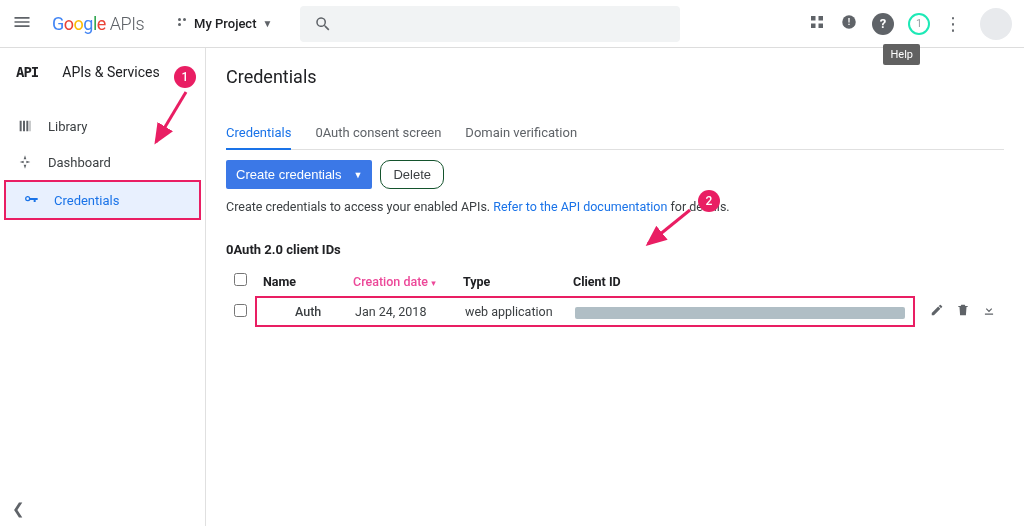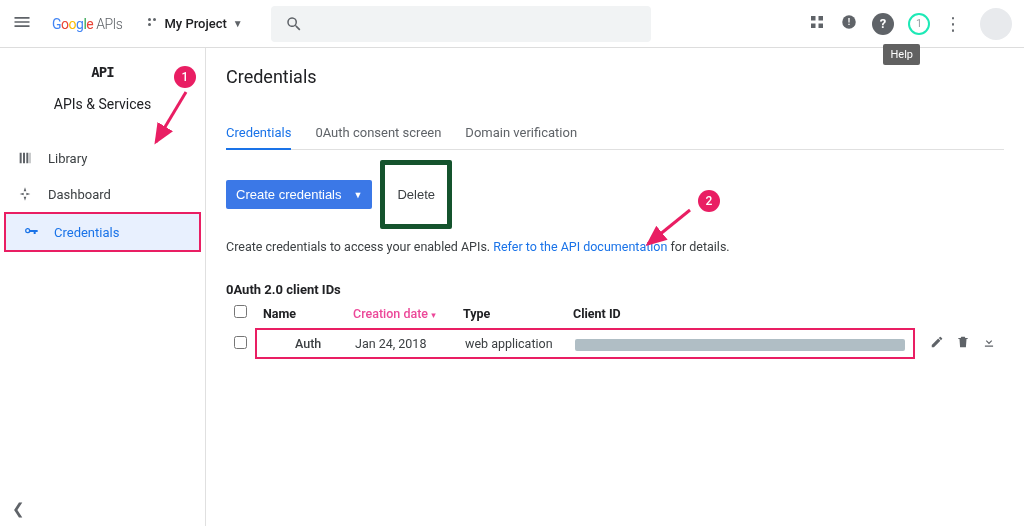--- a/index.html
+++ b/index.html
@@ -1,21 +1,21 @@
 <!DOCTYPE html>
 <html><head>
   <meta charset="utf-8">
   <style>
     * { margin: 0; padding: 0; box-sizing: border-box; }
     body { font-family: Roboto, Arial, sans-serif; font-size: 13px; color: #202124; background: #fff; width: 1024px; height: 526px; overflow: hidden; position: relative; }
 
     
     .header { height: 48px; display: flex; align-items: center; padding: 0 12px; border-bottom: 1px solid #ddd; }
     .menu-icon { width: 24px; height: 24px; margin-right: 16px; cursor: pointer; color: #5f6368; }
-    .logo-text { font-size: 14px; font-weight: 400; letter-spacing: -0.5px; margin-right: 4px; }
+    .logo-text { font-size: 18px; font-weight: 400; letter-spacing: -0.5px; margin-right: 12px; }
     .logo-g1 { color: #4285F4; }
     .logo-o1 { color: #EA4335; }
     .logo-o2 { color: #FBBC05; }
     .logo-g2 { color: #4285F4; }
     .logo-l { color: #34A853; }
     .logo-e { color: #EA4335; }
     .logo-apis { color: #5f6368; font-weight: 300; }
     .project-selector { display: flex; align-items: center; margin-left: 12px; font-size: 13px; cursor: pointer; font-weight: 500; }
     .project-dot { margin: 0 6px 0 8px; color: #5f6368; font-size: 12px; }
     .project-caret { margin-left: 6px; color: #5f6368; font-size: 10px; }
@@ -25,45 +25,45 @@
     .header-icon { color: #5f6368; cursor: pointer; }
     .help-badge { width: 22px; height: 22px; border-radius: 50%; background: #5f6368; color: #fff; display: flex; align-items: center; justify-content: center; font-size: 13px; font-weight: bold; position: relative; }
     .avatar-num { width: 22px; height: 22px; border-radius: 50%; border: 2px solid #1de9b6; color: #9aa0a6; display: flex; align-items: center; justify-content: center; font-size: 11px; }
     .more-dots { font-size: 18px; color: #5f6368; cursor: pointer; }
     .avatar-circle { width: 32px; height: 32px; border-radius: 50%; background: #e8eaed; margin-left: 4px; }
     .help-tooltip { position: absolute; top: 44px; right: 104px; background: #616161; color: #fff; font-size: 11px; padding: 4px 7px; border-radius: 2px; z-index: 5; }
 
     
     .body-wrap { display: flex; height: calc(100% - 48px); }
     .sidebar { width: 206px; border-right: 1px solid #e0e0e0; display: flex; flex-direction: column; position: relative; }
-    .sidebar-header { padding: 16px 16px 14px 16px; display: flex; align-items: center; gap: 16px; flex-direction: column; }
+    .sidebar-header { padding: 16px 16px 14px 16px; display: flex; align-items: center; gap: 24px; }
     .sidebar-header-logo { font-family: monospace; font-size: 14px; font-weight: bold; letter-spacing: -1px; }
     .sidebar-header-title { font-size: 14px; color: #202124; }
     .sidebar-nav { padding-top: 14px; }
     .sidebar-item { display: flex; align-items: center; padding: 10px 16px; font-size: 13px; color: #3c4043; cursor: pointer; gap: 14px; }
     .sidebar-item .icon { width: 18px; display: flex; justify-content: center; color: #5f6368; }
     .sidebar-item.active { color: #1a73e8; background: #e8f0fe; border: 2px solid #e91e63; margin: 0 4px; }
     .sidebar-item.active .icon { color: #1a73e8; }
     .sidebar-collapse { position: absolute; bottom: 8px; left: 12px; color: #5f6368; font-size: 15px; cursor: pointer; }
 
     
     .main { flex: 1; padding: 18px 20px; overflow: auto; }
     .page-title { font-size: 18px; font-weight: 400; color: #202124; margin-bottom: 30px; }
     .tabs { display: flex; border-bottom: 1px solid #e0e0e0; gap: 24px; }
     .tab { padding: 8px 0; font-size: 13px; color: #5f6368; cursor: pointer; }
     .tab.active { color: #1a73e8; border-bottom: 2px solid #1a73e8; margin-bottom: -1px; }
     .actions-row { margin-top: 10px; display: flex; align-items: center; gap: 8px; }
     .btn-primary { background: #3b78e7; color: #fff; border: none; padding: 7px 10px; font-size: 13px; border-radius: 2px; cursor: pointer; display: flex; align-items: center; gap: 12px; }
     .btn-primary .caret { font-size: 9px; }
-    .btn-secondary { background: #fff; border: 5px solid #14532d; color: #3c4043; padding: 22px 12px; font-size: 13px; border-radius: 2px; cursor: pointer; }
+    .btn-secondary { background: #fff; border: 1px solid #14532d; color: #3c4043; padding: 6px 12px; font-size: 13px; border-radius: 10px; cursor: pointer; }
     .hint { margin-top: 10px; font-size: 12.5px; color: #3c4043; }
     .hint a { color: #1a73e8; text-decoration: none; }
 
     .section-title { margin-top: 28px; font-size: 13px; font-weight: 700; color: #202124; }
-    .table { margin-top: 2px; width: 100%; border-collapse: collapse; font-size: 12.5px; }
+    .table { margin-top: 10px; width: 100%; border-collapse: collapse; font-size: 12.5px; }
     .table th { text-align: left; font-weight: 700; color: #202124; padding: 6px 8px; font-size: 12.5px; }
     .table th.sort { color: #ec4899; font-weight: 500; }
     .table td { padding: 8px; color: #3c4043; }
     .table input[type="checkbox"] { width: 13px; height: 13px; }
     .row-highlight { border: 2px solid #e91e63; }
     .client-id-redacted { display: inline-block; height: 12px; width: 330px; background: #b0bec5; border-radius: 2px; vertical-align: middle; }
     .row-actions { display: flex; gap: 12px; justify-content: flex-end; }
     .row-actions svg { color: #5f6368; cursor: pointer; }
 
     

